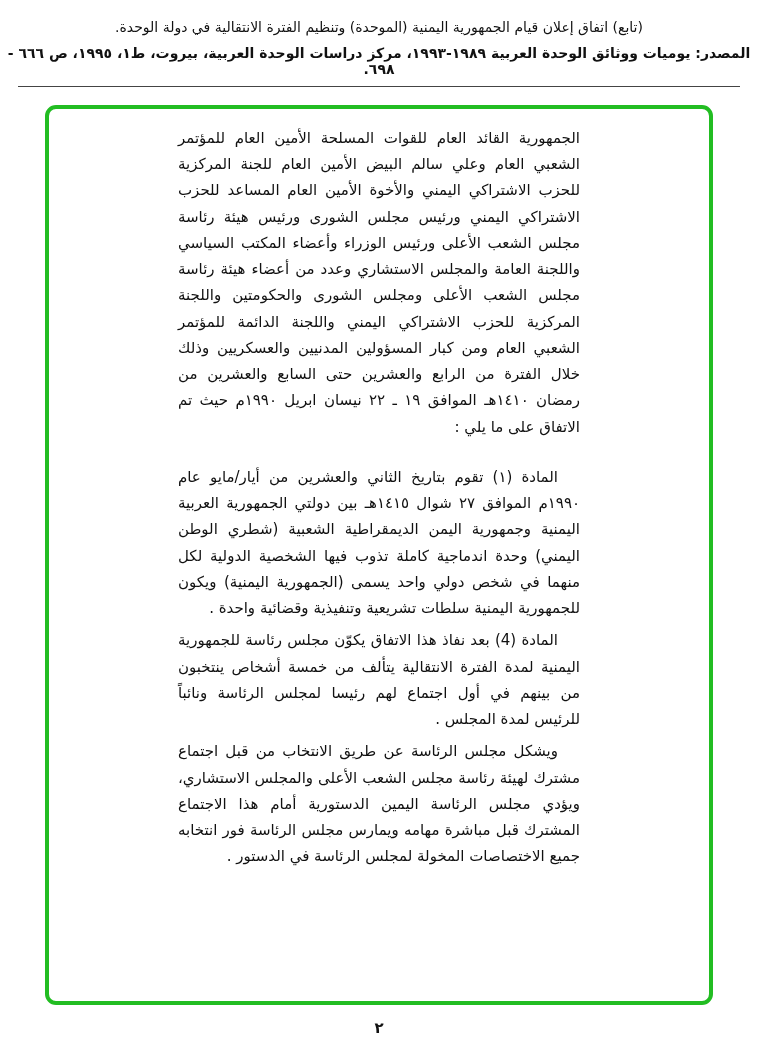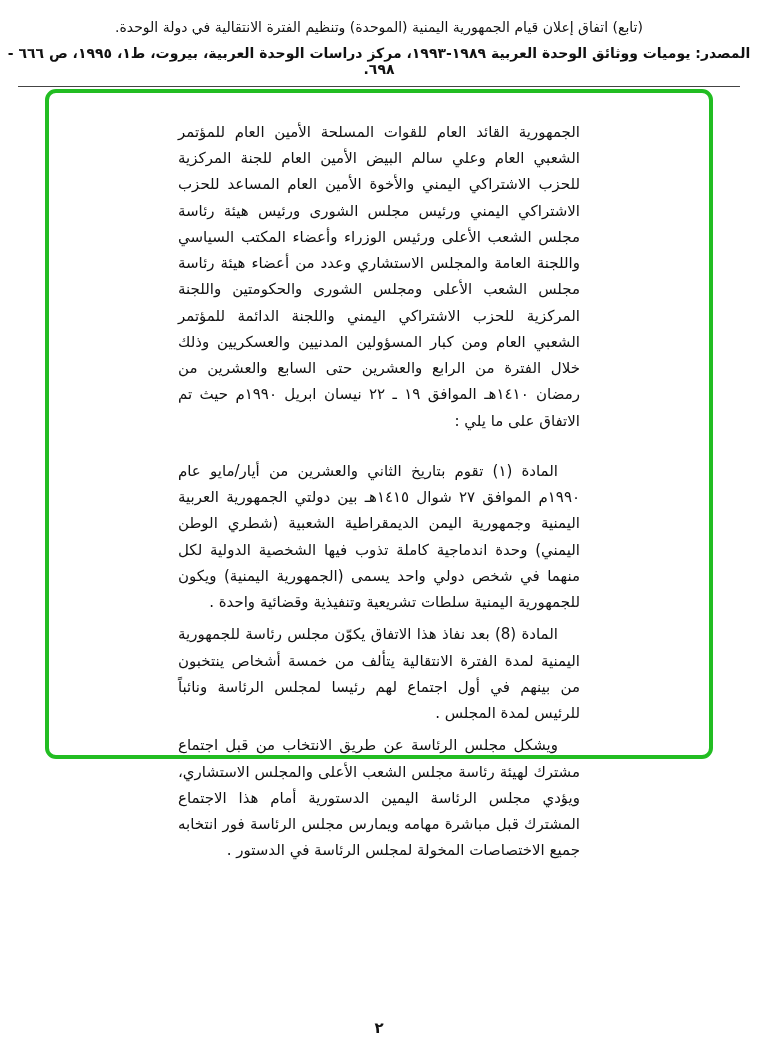--- a/index.html
+++ b/index.html
@@ -35,25 +35,25 @@
   }
   .rule {
     width: 722px;
     border-top: 1px solid #444;
     margin: 9px auto 0 auto;
     height: 0;
   }
   .green-box {
     box-sizing: border-box;
     width: 668px;
-    height: 670px;
-    margin: 2px auto 0 auto;
+    height: 900px;
+    margin: 18px auto 0 auto;
     border: 4px solid #22bd22;
     border-radius: 11px;
-    padding-top: 26px;
+    padding-top: 16px;
   }
   .doc {
     width: 402px;
     margin: 0 auto;
     font-size: 15px;
     line-height: 1.75;
     text-align: justify;
     text-justify: inter-word;
   }
   .doc p {
@@ -93,21 +93,21 @@
 
   <div class="rule"></div>
 
   <div class="green-box">
     <div class="doc">
 
       <p><span class="article-label"></span><span>الجمهورية القائد العام للقوات المسلحة الأمين العام للمؤتمر الشعبي العام وعلي سالم البيض الأمين العام للجنة المركزية للحزب الاشتراكي اليمني والأخوة الأمين العام المساعد للحزب الاشتراكي اليمني ورئيس مجلس الشورى ورئيس هيئة رئاسة مجلس الشعب الأعلى ورئيس الوزراء وأعضاء المكتب السياسي واللجنة العامة والمجلس الاستشاري وعدد من أعضاء هيئة رئاسة مجلس الشعب الأعلى ومجلس الشورى والحكومتين واللجنة المركزية للحزب الاشتراكي اليمني واللجنة الدائمة للمؤتمر الشعبي العام ومن كبار المسؤولين المدنيين والعسكريين وذلك خلال الفترة من الرابع والعشرين حتى السابع والعشرين من رمضان ١٤١٠هـ الموافق ١٩ ـ ٢٢ نيسان ابريل ١٩٩٠م حيث تم الاتفاق على ما يلي :</span></p>
 
       <p class="gap-top indent"><span class="article-label">المادة (١)</span><span> تقوم بتاريخ الثاني والعشرين من أيار/مايو عام ١٩٩٠م الموافق ٢٧ شوال ١٤١٥هـ بين دولتي الجمهورية العربية اليمنية وجمهورية اليمن الديمقراطية الشعبية (شطري الوطن اليمني) وحدة اندماجية كاملة تذوب فيها الشخصية الدولية لكل منهما في شخص دولي واحد يسمى (الجمهورية اليمنية) ويكون للجمهورية اليمنية سلطات تشريعية وتنفيذية وقضائية واحدة .</span></p>
 
-      <p class="gap-small indent"><span class="article-label">المادة (8)</span><span> بعد نفاذ هذا الاتفاق يكوّن مجلس رئاسة للجمهورية اليمنية لمدة الفترة الانتقالية يتألف من خمسة أشخاص ينتخبون من بينهم في أول اجتماع لهم رئيسا لمجلس الرئاسة ونائباً للرئيس لمدة المجلس .</span></p>
+      <p class="gap-small indent"><span class="article-label">المادة (4)</span><span> بعد نفاذ هذا الاتفاق يكوّن مجلس رئاسة للجمهورية اليمنية لمدة الفترة الانتقالية يتألف من خمسة أشخاص ينتخبون من بينهم في أول اجتماع لهم رئيسا لمجلس الرئاسة ونائباً للرئيس لمدة المجلس .</span></p>
 
       <p class="gap-small indent"><span class="article-label"></span><span>ويشكل مجلس الرئاسة عن طريق الانتخاب من قبل اجتماع مشترك لهيئة رئاسة مجلس الشعب الأعلى والمجلس الاستشاري، ويؤدي مجلس الرئاسة اليمين الدستورية أمام هذا الاجتماع المشترك قبل مباشرة مهامه ويمارس مجلس الرئاسة فور انتخابه جميع الاختصاصات المخولة لمجلس الرئاسة في الدستور .</span></p>
 
     </div>
   </div>
 
   <div class="page-number">٢</div>
 
 </div>
 

